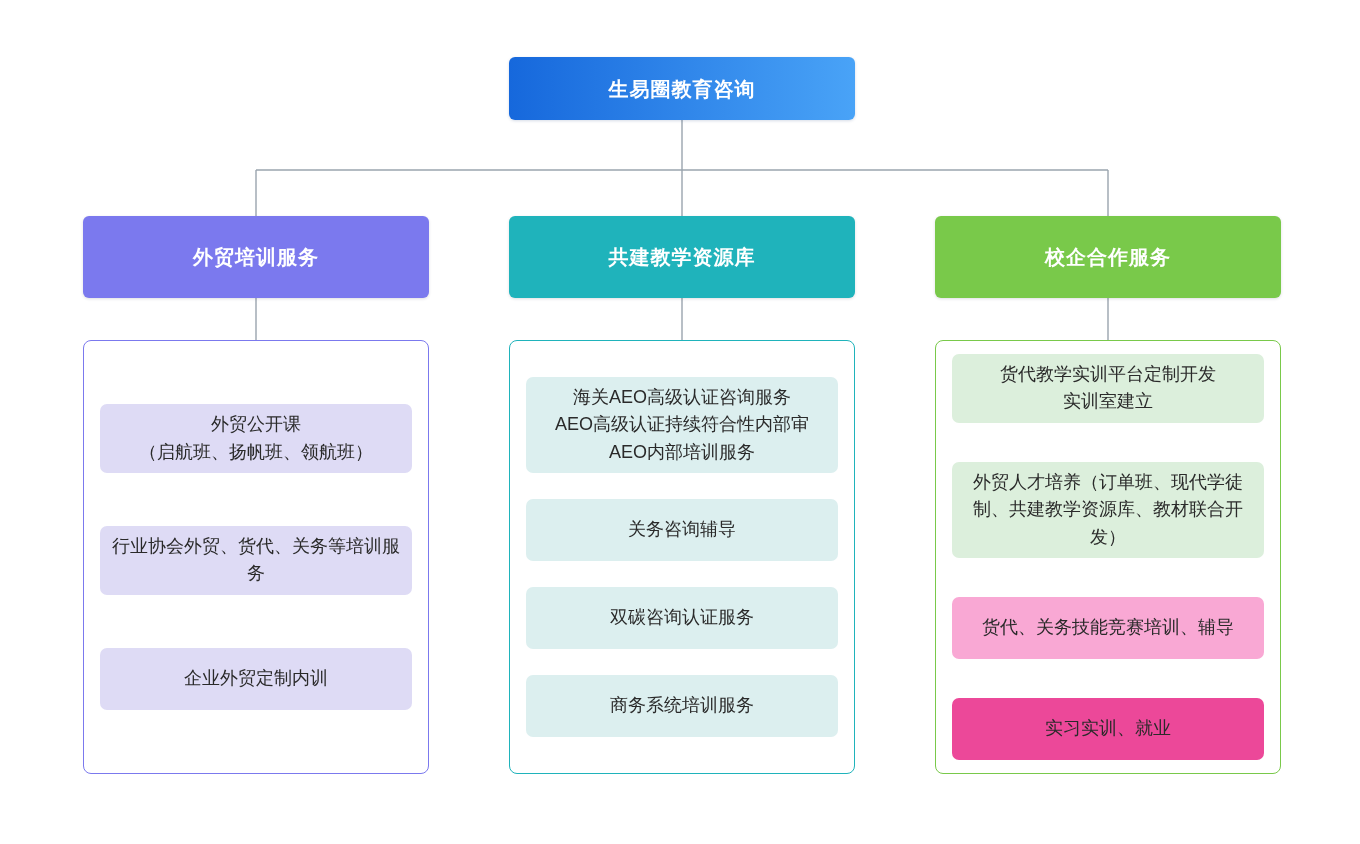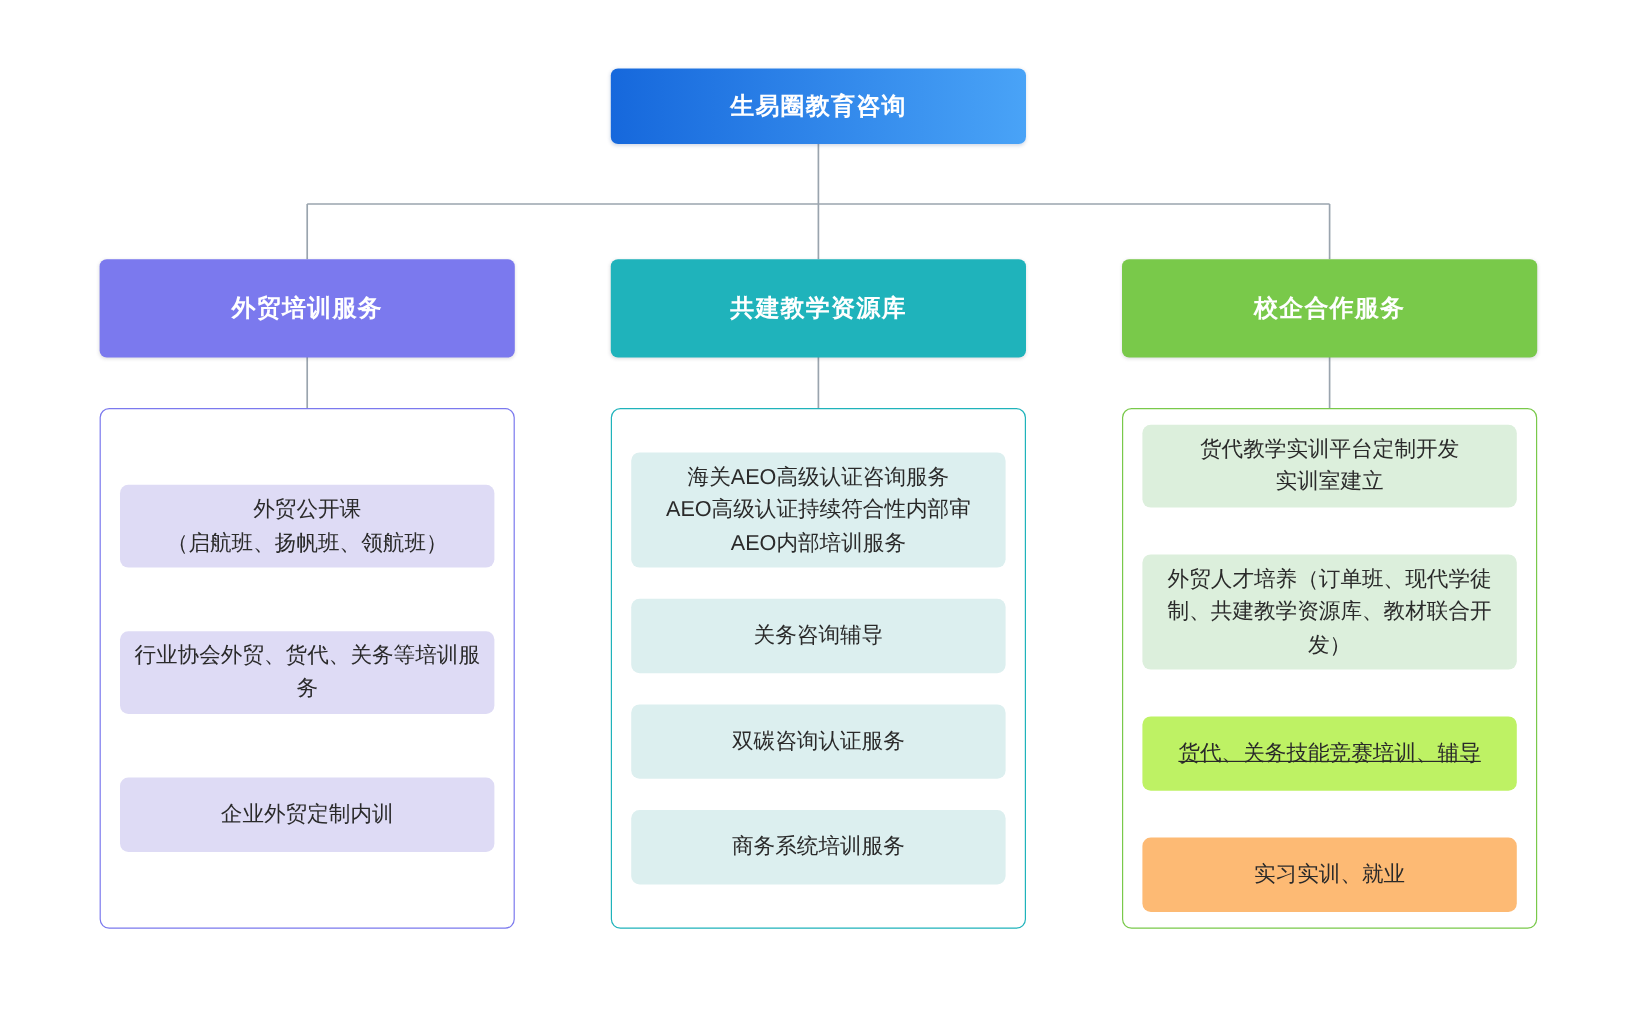--- a/index.html
+++ b/index.html
@@ -171,22 +171,22 @@
       <span class="title">校企合作服务</span>
     </div>
     <div class="leaf-container c3" style="border-color: rgb(121, 201, 74);">
       <div class="leaf c3" style="background: rgb(220, 239, 220);">
         <span class="lines">货代教学实训平台定制开发
 实训室建立</span>
       </div>
       <div class="leaf c3" style="background: rgb(220, 239, 220);">
         <span class="lines">外贸人才培养（订单班、现代学徒制、共建教学资源库、教材联合开发）</span>
       </div>
-      <div class="leaf c3" style="background: #bef264; text-decoration: underline;">
+      <div class="leaf c3" style="background: #f9a8d4;">
         <span class="lines">货代、关务技能竞赛培训、辅导</span>
       </div>
-      <div class="leaf c3" style="background: #fdba74;">
+      <div class="leaf c3" style="background: #ec4899;">
         <span class="lines">实习实训、就业</span>
       </div>
     </div>
   </div>
 
 </div>
 
 </body></html>

